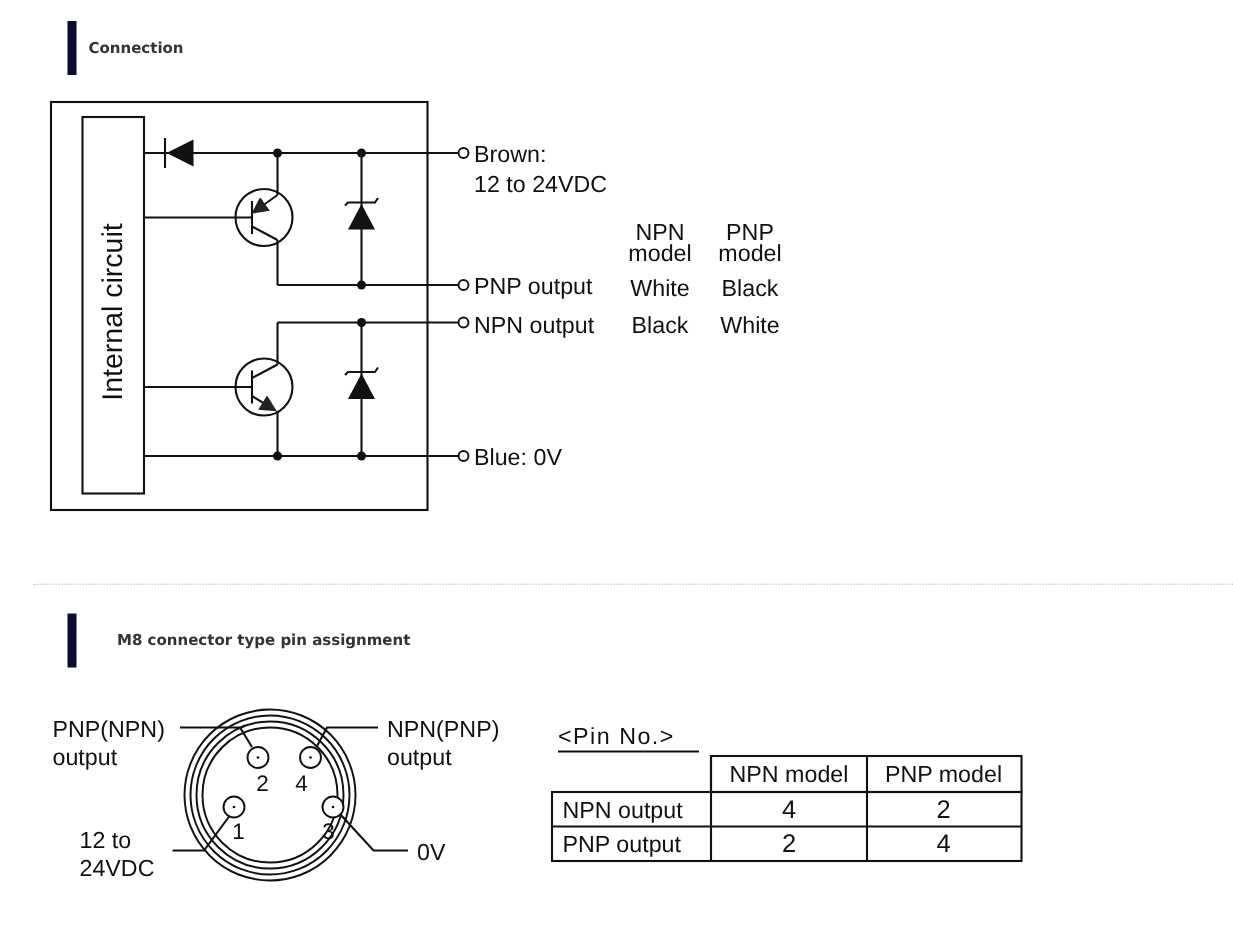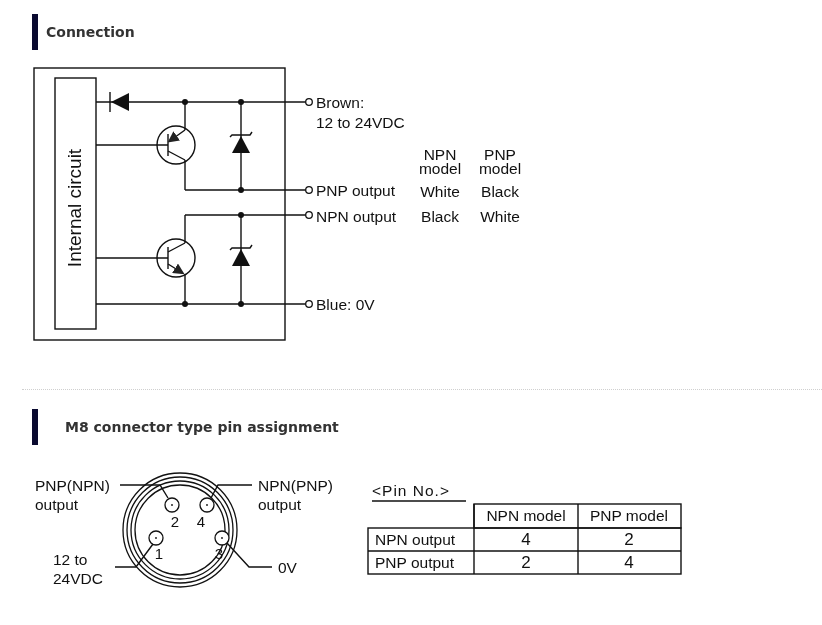--- a/index.html
+++ b/index.html
@@ -1,20 +1,20 @@
 <!DOCTYPE html>
 <html><head>
 <meta charset="utf-8">
 <style>
   html, body { margin: 0; padding: 0; background: #ffffff; }
   body { width: 822px; height: 625px; position: relative; overflow: hidden;
          font-family: "DejaVu Sans", sans-serif; color: #222; }
-  .section-heading { position: absolute; left: 32px; height: 36px; border-left: 6px solid #0a0a30;
+  .section-heading { position: absolute; left: 45px; height: 36px; border-left: 6px solid #0a0a30;
                      padding-left: 8px; display: flex; align-items: center;
-                     font-family: "DejaVu Sans", sans-serif; font-size: 14px; font-weight: bold; color: #333; }
+                     font-family: "DejaVu Sans", sans-serif; font-size: 10px; font-weight: bold; color: #333; }
   #h1 { top: 14px; }
   #h2 { top: 409px; padding-left: 27px; }
   .divider { position: absolute; left: 22px; right: 0; top: 389px; border-top: 1px dotted #cfcfcf; }
   svg { position: absolute; left: 0; top: 0; }
   .lbl { font-family: "Liberation Sans", sans-serif; font-size: 15.5px; fill: #111; }
   .lbl-sm { font-family: "Liberation Sans", sans-serif; font-size: 15px; fill: #111; }
   .wire { stroke: #111; stroke-width: 1.4; fill: none; }
 </style>
 </head>
 <body>

